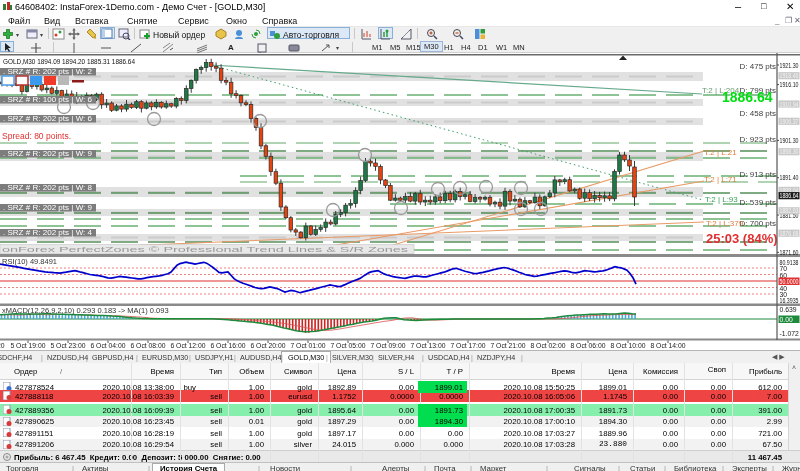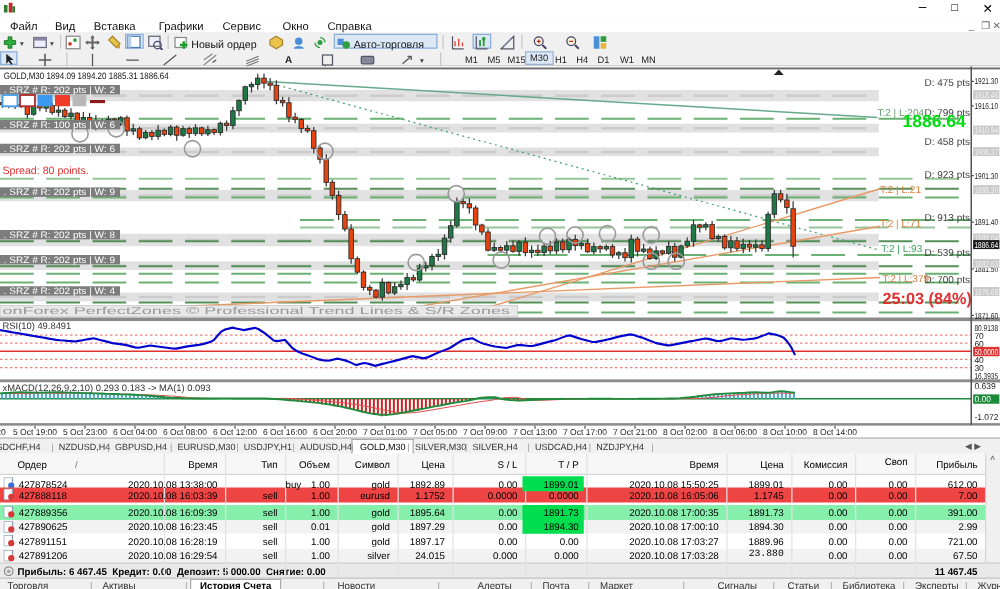--- a/index.html
+++ b/index.html
@@ -22,29 +22,30 @@
 .vsep { position:absolute; top:0; bottom:0; width:1px; background:#e2e2e2; z-index:1; }
 .tsep { position:absolute; top:1px; width:1px; height:11px; background:#c8c8c8; }
 </style></head>
 <body>
 <div id="titlebar">
  <svg class="abs" style="left:3px;top:2px" width="10" height="10">
       <rect x="0" y="2" width="3" height="6" fill="#2e7d32"></rect>
       <rect x="4" y="0" width="3" height="8" fill="#c62828"></rect>
       <rect x="7" y="3" width="2" height="5" fill="#2e7d32"></rect>
     </svg>
+ <span class="txt">64608402: InstaForex-1Demo.com - Демо Счет - [GOLD,M30]</span>
  <span style="position:absolute; left:735px; top:0px; font-size:11px;">–</span>
  <span style="position:absolute; left:761px; top:1px; font-size:9px;">□</span>
  <span style="position:absolute; left:786px; top:1px; font-size:10px;">✕</span>
 </div>
 <div id="menubar">
  <span style="left:8px">Файл</span>
     <span style="left:44px">Вид</span>
     <span style="left:75px">Вставка</span>
- <span style="left:127px">Графики</span>
+ <span style="left:127px">Снятие</span>
     <span style="left:178px">Сервис</span>
     <span style="left:226px">Окно</span>
  <span style="left:262px">Справка</span>
  <span style="left:775px;color:#667;font-size:8px">_</span>
     <span style="left:785px;color:#667;font-size:8px">❐</span>
     <span style="left:794px;color:#667;font-size:8px">✕</span>
 </div>
 <div id="tb1">
     <svg style="position:absolute;left:2px;top:1px" width="13" height="12" viewBox="0 0 13 12">
       <path d="M4.5 1.5 L7.5 1.5 L7.5 4.5 L10.5 4.5 L10.5 7.5 L7.5 7.5 L7.5 10.5 L4.5 10.5 L4.5 7.5 L1.5 7.5 L1.5 4.5 L4.5 4.5 Z" fill="#2fae3e" stroke="#1a7a28" stroke-width="0.8"></path>
@@ -804,21 +805,21 @@
       <span class="cell r" style="right:62px;top:2px">Своп</span>
       <span class="cell r" style="right:6px;top:3.5px">Прибыль</span>
     </div>
 <div class="row" style="top:18px;background:#ffffff">
       <svg style="position:absolute;left:3px;top:1px" width="9" height="9">
         <rect x="0" y="0" width="7" height="9" fill="#fff" stroke="#8899aa" stroke-width="1"></rect>
         <circle cx="6" cy="6.5" r="2.5" fill="#3a6fd8"></circle>
       </svg>
       <span class="cell" style="left:15px">427878524</span>
       <span class="cell r" style="right:614px;">2020.10.08 13:38:00</span>
-      <span class="cell r" style="right:547px;margin-left:30px;">buy</span>
+      <span class="cell r" style="right:592px;margin-left:30px;">buy</span>
       <span class="cell r" style="right:524px;">1.00</span>
       <span class="cell r" style="right:476px;">gold</span>
       <span class="cell r" style="right:432px;">1892.89</span>
       <span class="cell r" style="right:374px;">0.00</span>
       <span class="cell" style="left:418px;width:49px;top:0;height:11.5px;background:#00dd4e"></span>
       <span class="cell r" style="right:325px;">1899.01</span>
       <span class="cell r" style="right:213px;">2020.10.08 15:50:25</span>
       <span class="cell r" style="right:161px;">1899.01</span>
       <span class="cell r" style="right:110px;">0.00</span>
       <span class="cell r" style="right:62px;">0.00</span>

